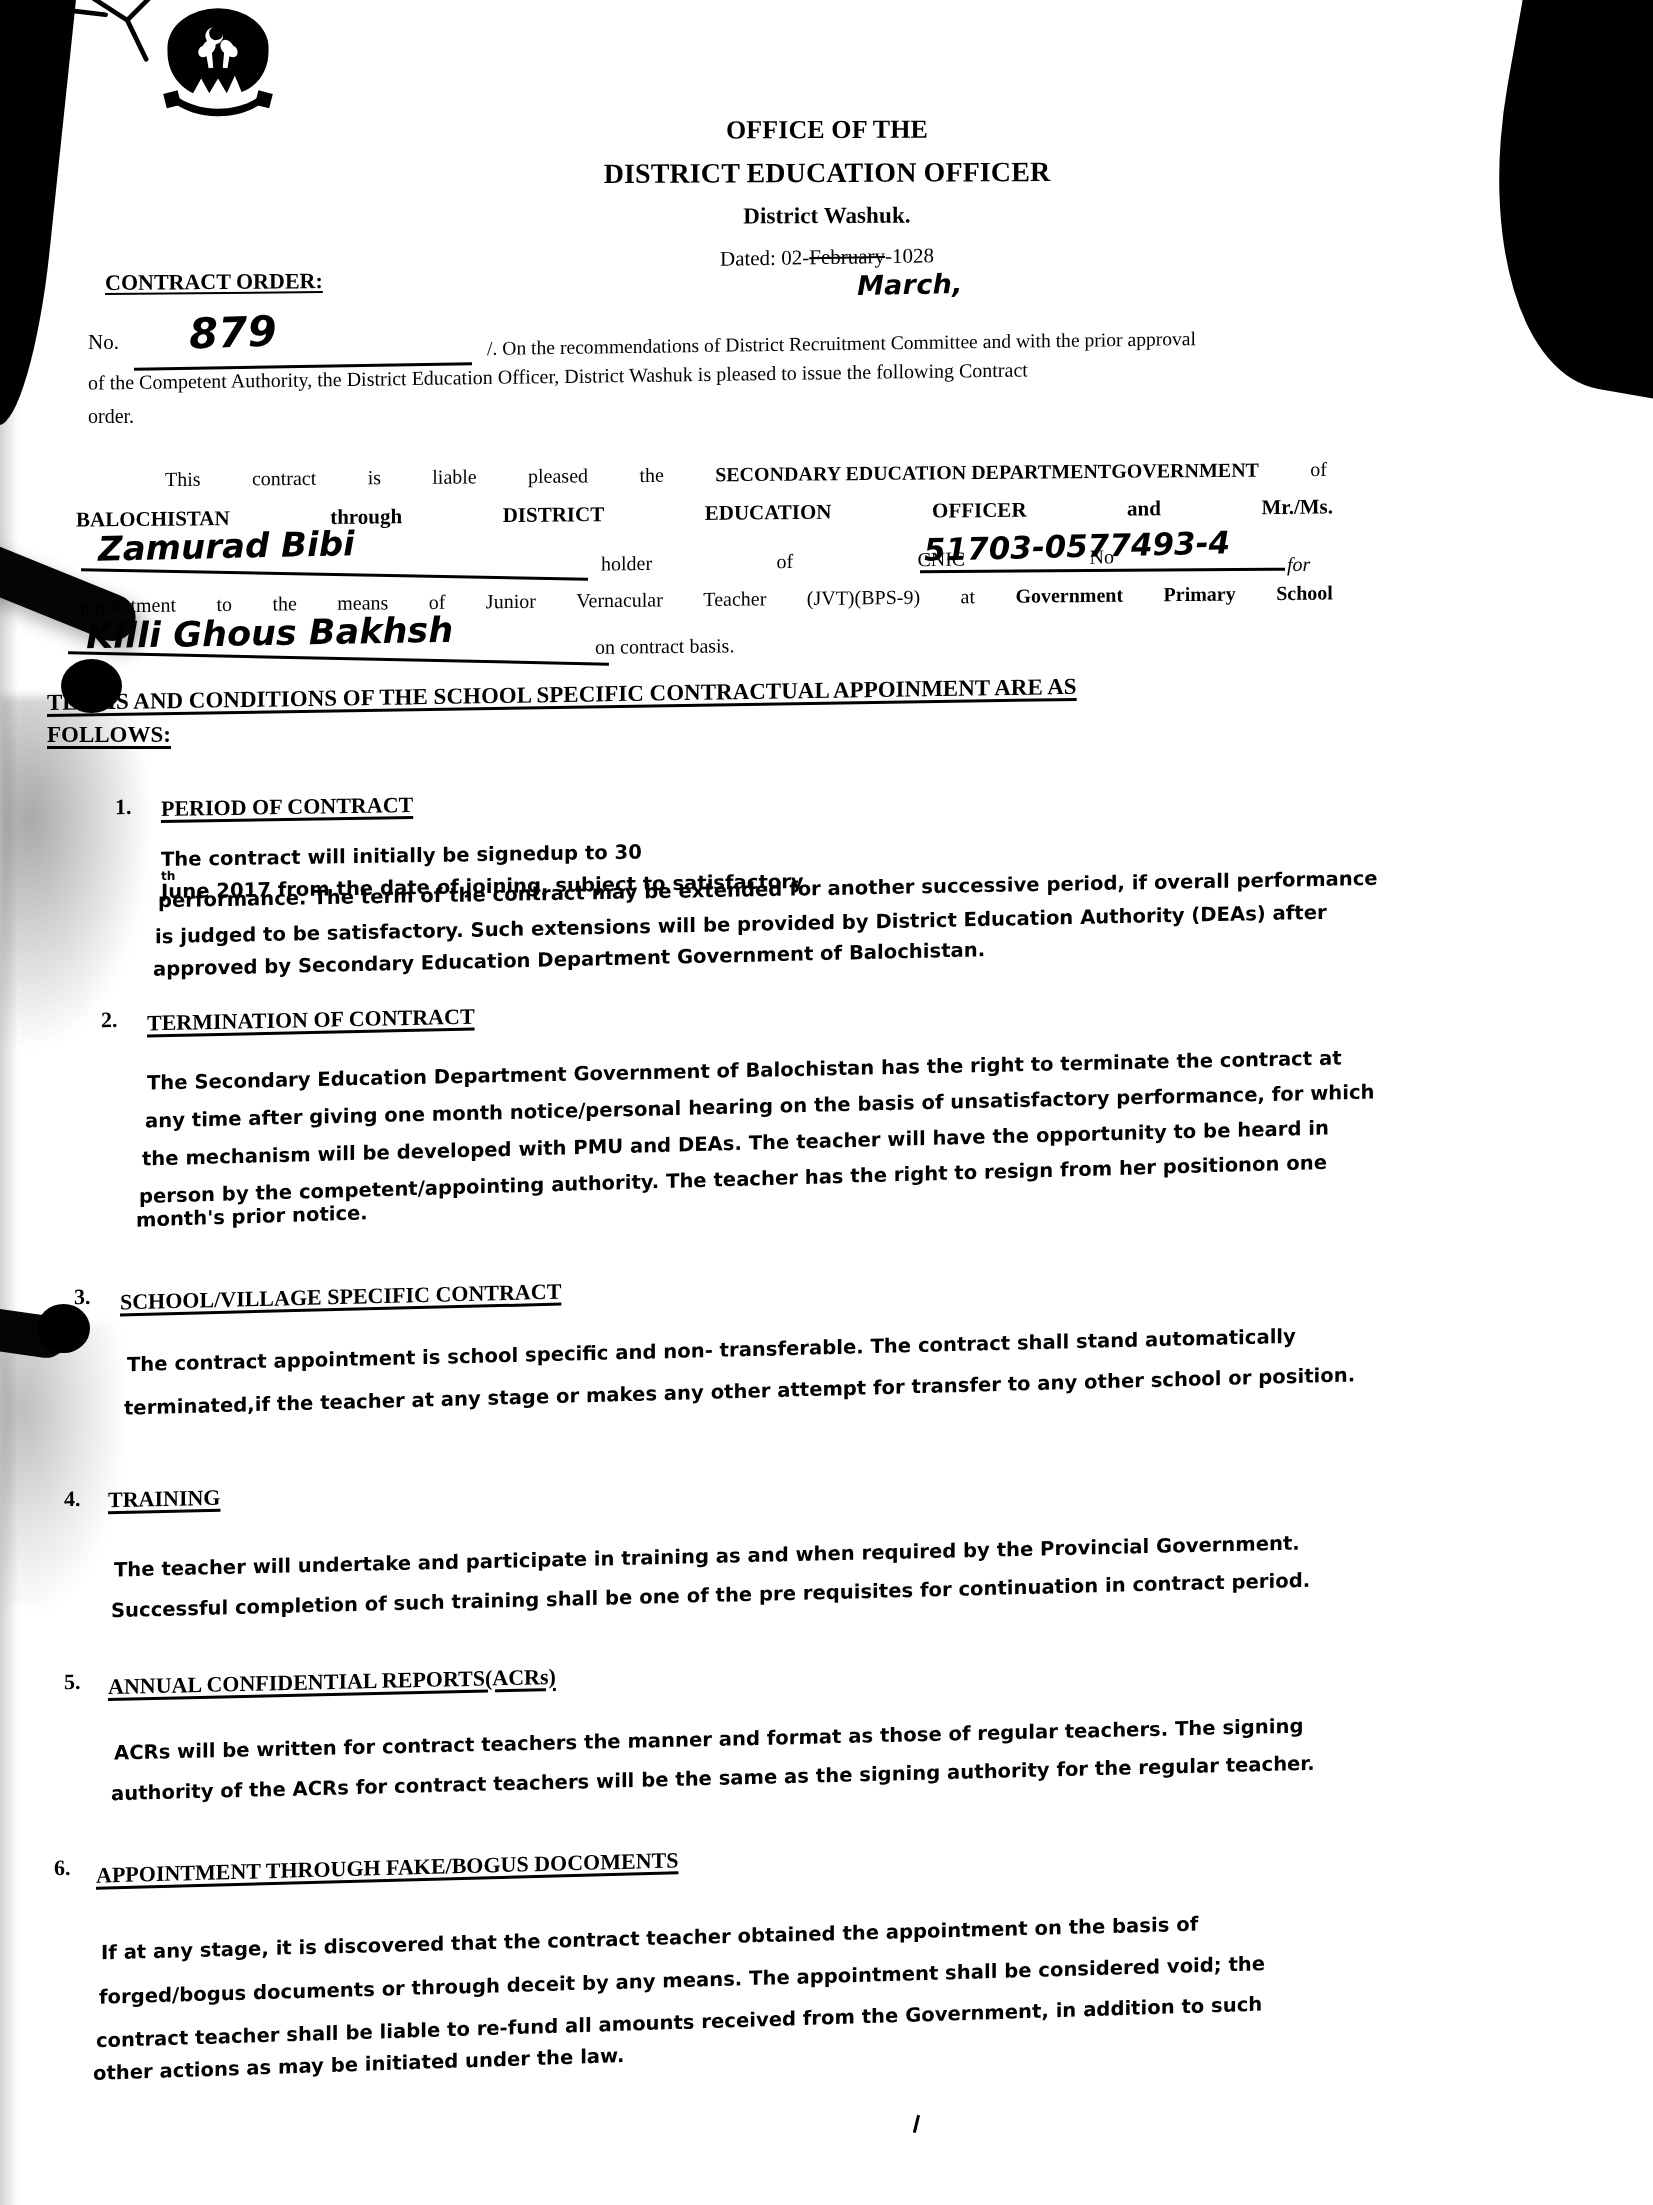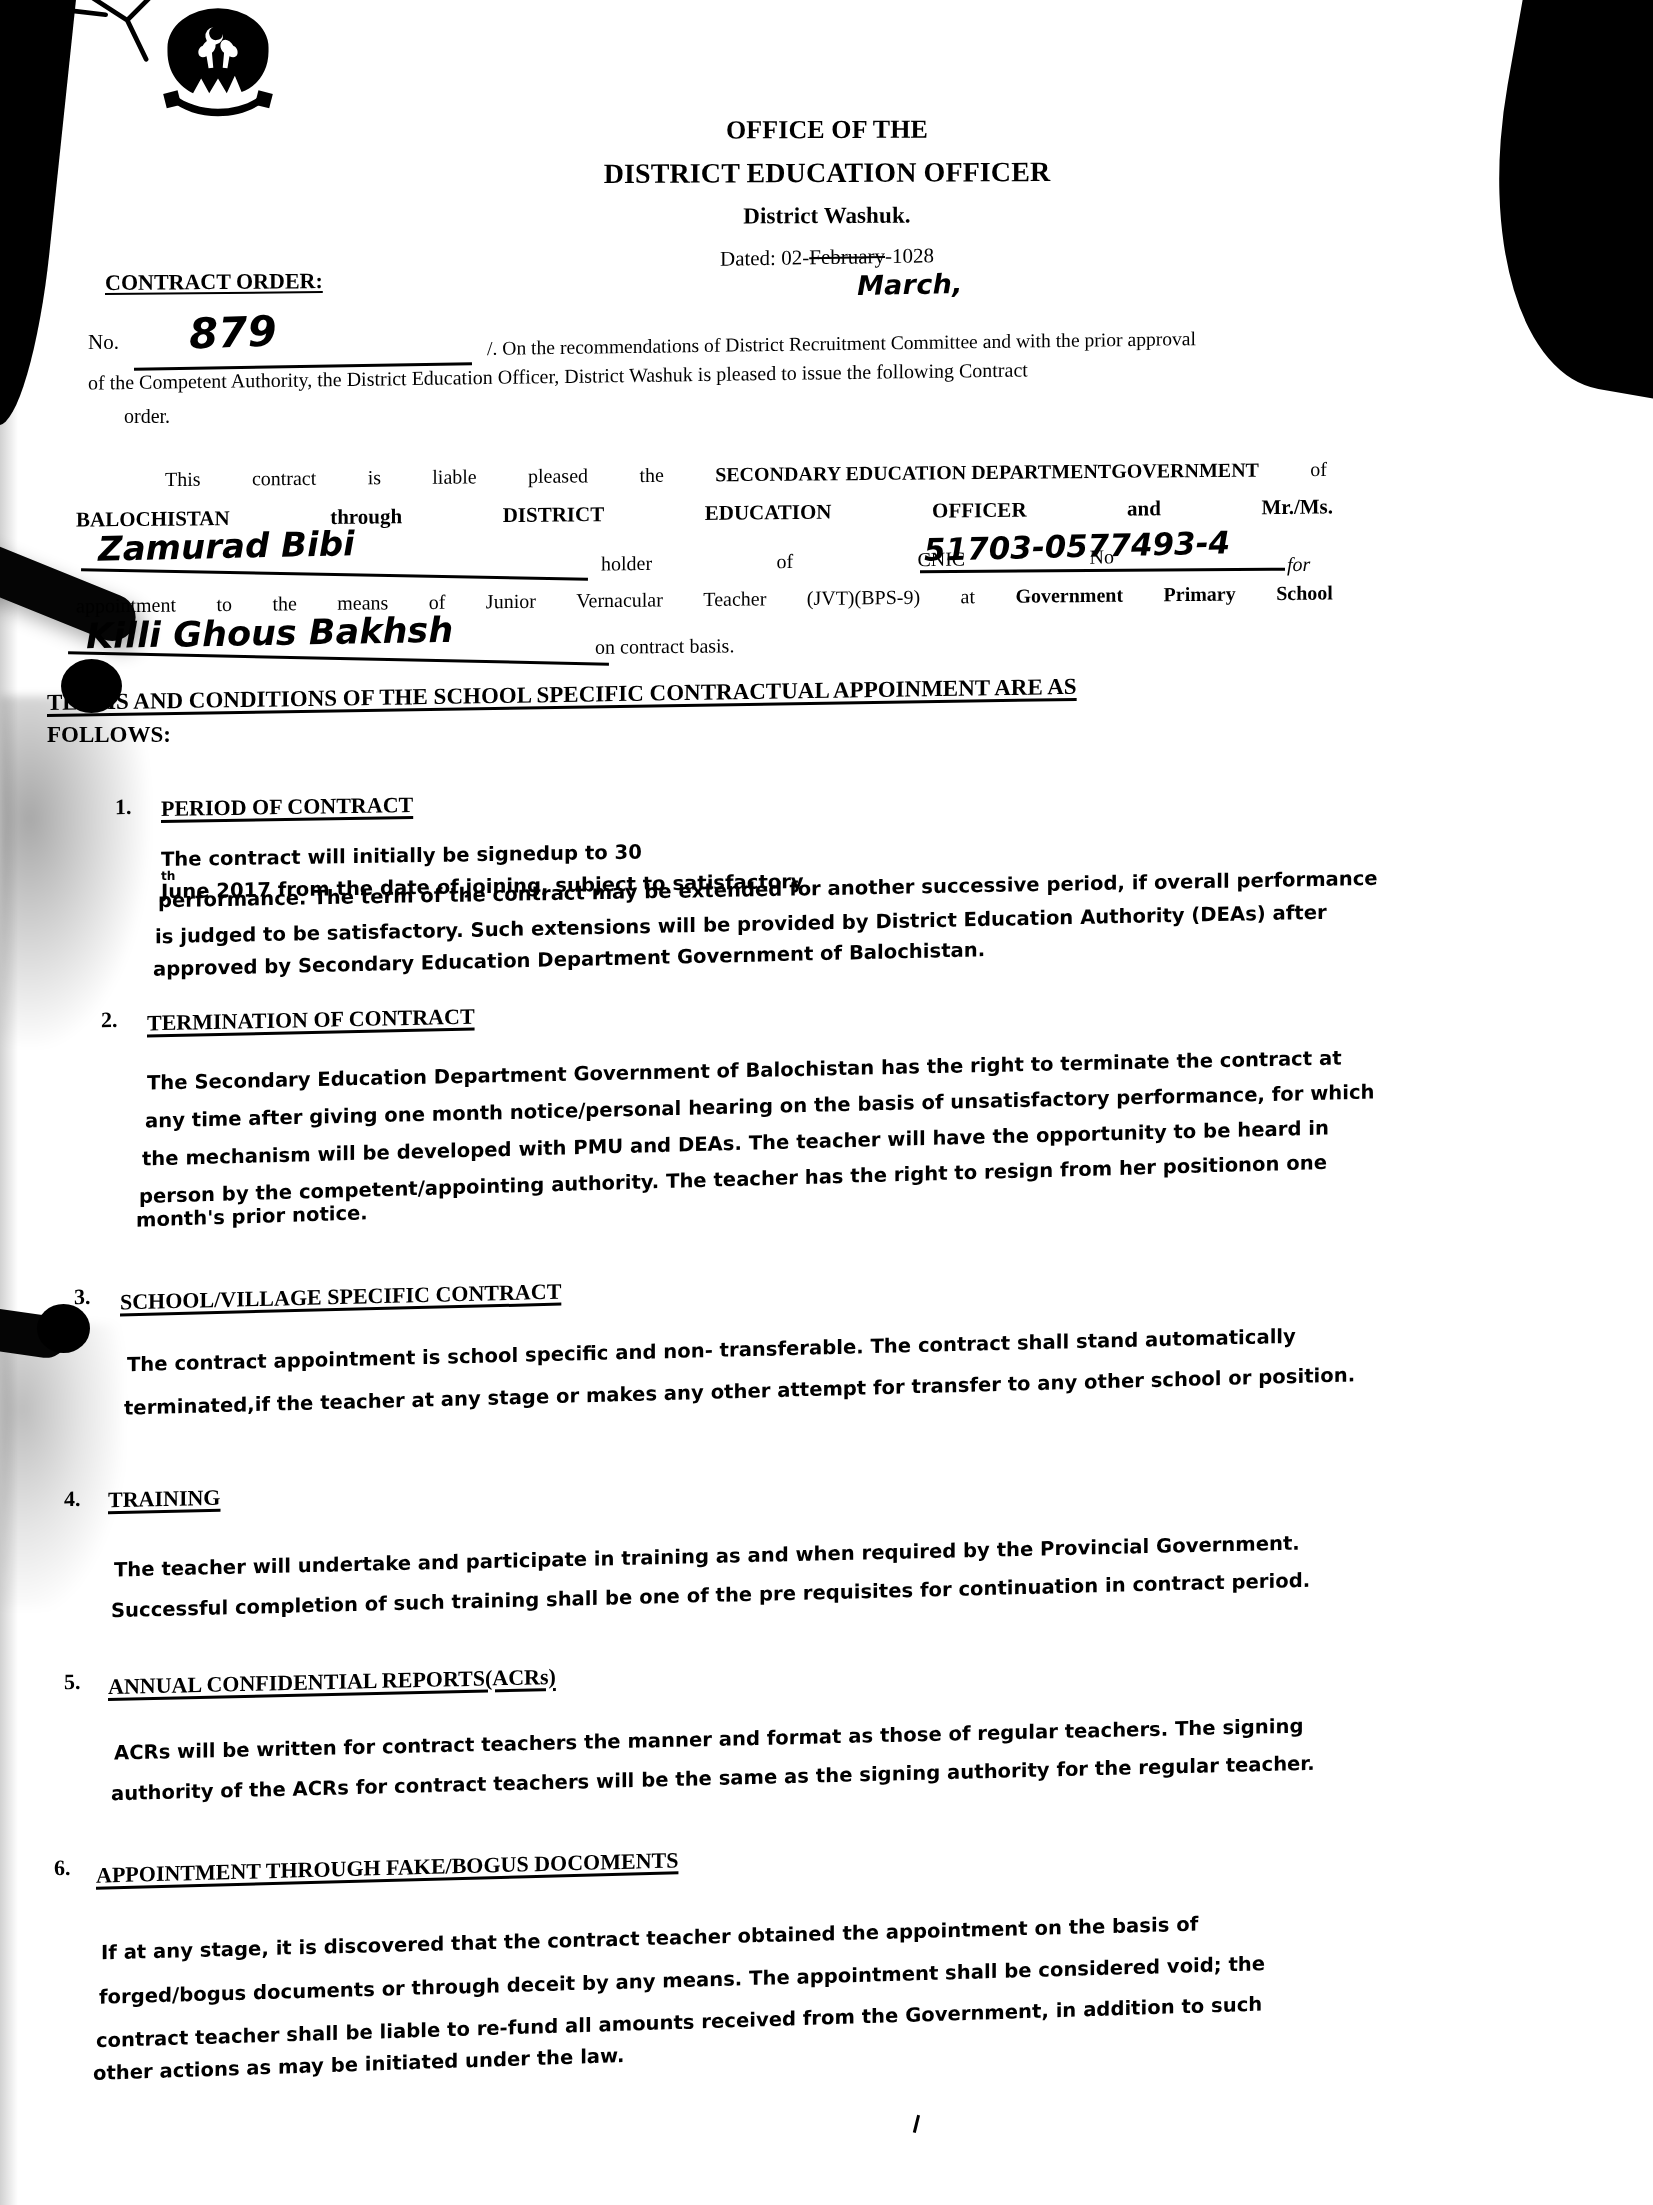--- a/index.html
+++ b/index.html
@@ -110,21 +110,21 @@
   }
   #no-after{
     position:absolute;left:399px;top:9.5px;font-size:19.6px;white-space:nowrap;
     transform:skewY(-0.8deg);
   }
 
   .body-line{
     position:absolute;font-size:20px;white-space:nowrap;
   }
   #body-l2{left:88px;top:365px;transform:skewY(-0.8deg);}
-  #body-l3{left:88px;top:405px;margin-left:36px;}
+  #body-l3{left:88px;top:405px;}
 
   
   #sb1{position:absolute;left:165px;top:463px;width:1162px;font-size:20px;
        display:flex;justify-content:space-between;transform:skewY(-0.5deg);white-space:nowrap;}
   #sb1 b{font-weight:bold;}
   #sb2{position:absolute;left:76px;top:501px;width:1257px;font-size:21px;
        display:flex;justify-content:space-between;font-weight:bold;transform:skewY(-0.6deg);}
   #sb3{position:absolute;left:601px;top:549px;width:513px;font-size:20px;
        display:flex;justify-content:space-between;transform:skewY(-0.8deg);white-space:nowrap;}
   #sb4{position:absolute;left:76px;top:588px;width:1257px;font-size:20px;
@@ -144,21 +144,21 @@
   #rule-school{position:absolute;left:68px;top:657px;width:541px;height:3.4px;background:#000;transform:rotate(1.2deg);}
 
   
   #terms-h1{
     position:absolute;left:47px;top:682px;font-size:23px;font-weight:bold;
     text-decoration:underline;text-decoration-thickness:2.7px;text-underline-offset:4px;
     transform:skewY(-0.9deg);white-space:nowrap;
   }
   #terms-h2{
     position:absolute;left:47px;top:722px;font-size:23px;font-weight:bold;
-    text-decoration-thickness:2.7px;text-underline-offset:4px;
+    text-decoration:underline;text-decoration-thickness:2.7px;text-underline-offset:4px;
   }
   .sect-head{
     position:absolute;font-weight:bold;font-size:22px;
     text-decoration:underline;text-decoration-thickness:2.7px;text-underline-offset:4px;
     white-space:nowrap;
   }
   .sect-num{position:absolute;font-weight:bold;font-size:22px;}
   .para{
     position:absolute;
     font-family:"DejaVu Sans", sans-serif;

